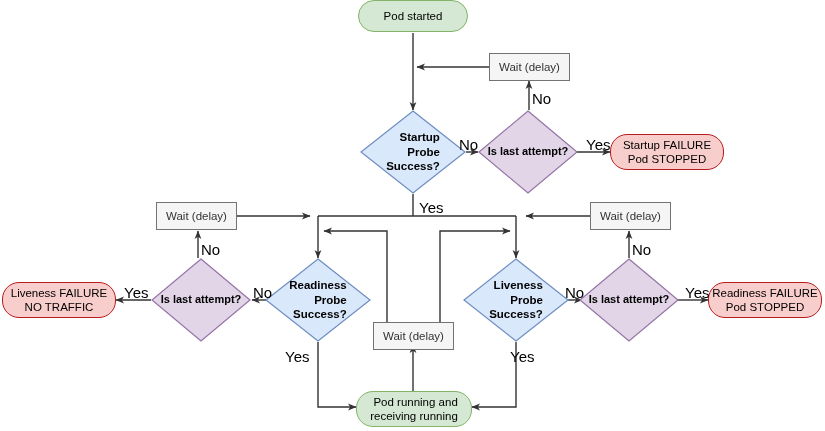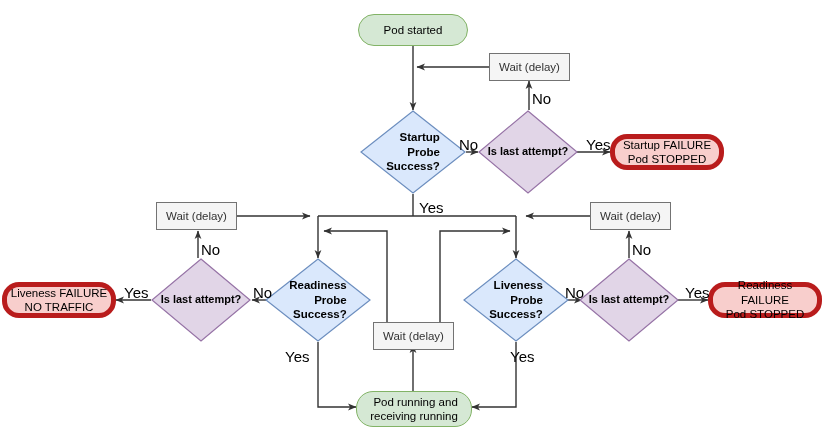--- a/index.html
+++ b/index.html
@@ -34,21 +34,21 @@
     line-height: 1.25;
     z-index: 3;
   }
   .node.terminator-green {
     background: #d5e8d4;
     border: 1px solid #82b366;
     border-radius: 17px;
   }
   .node.terminator-red {
     background: #f8cecc;
-    border: 5px solid #b91c1c;
+    border: 1px solid #b91c1c;
     border-radius: 17px;
   }
   .node.process {
     background: #f5f5f5;
     border: 1px solid #737373;
     border-radius: 0;
     color: #333333;
   }
   .diamond-wrap {
     position: absolute;
@@ -136,21 +136,21 @@
       <path d="M629,258 L629,231" marker-end="url(#arrow)"></path>
 
       <path d="M318,342 L318,407 L356,407" marker-end="url(#arrow)"></path>
 
       <path d="M516,342 L516,407 L472,407" marker-end="url(#arrow)"></path>
 
       <path d="M413,391 L413,345" marker-end="url(#arrow)"></path>
     </g>
   </svg>
 
-  <div class="node terminator-green" style="left:358px; top:14px; width:110px; height:32px;">
+  <div class="node terminator-green" style="left:358px; top:0; width:110px; height:32px;">
     <span>Pod started</span>
   </div>
 
   <div class="node process" style="left:489px; top:53px; width:81px; height:28px;">
     <span>Wait (delay)</span>
   </div>
 
   <div class="diamond-wrap" style="left:360px; top:110px; width:106px; height:84px;">
     <svg width="106" height="84" viewBox="0 0 106 84">
       <polygon points="53,1 105,42 53,83 1,42" fill="#dae8fc" stroke="#6c8ebf" stroke-width="1.2"></polygon>

